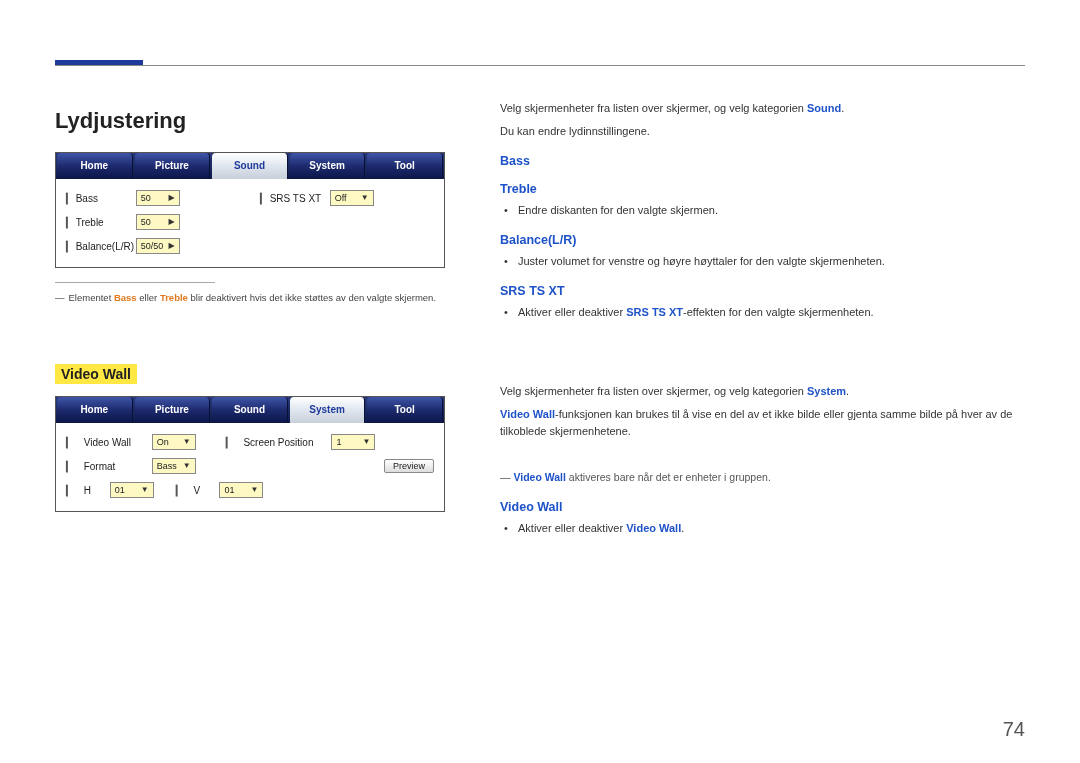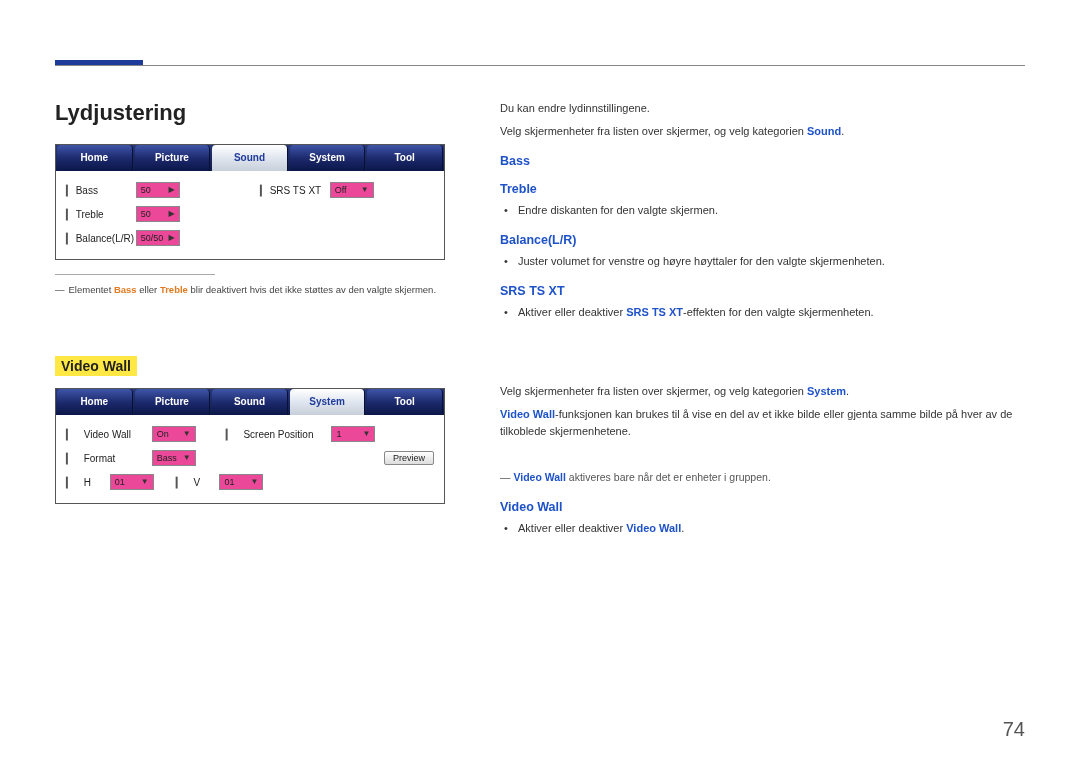--- a/index.html
+++ b/index.html
@@ -41,20 +41,21 @@
     flex-shrink: 0;
   }
   .col-right {
     flex: 1;
   }
   h2.section-title {
     font-size: 22px;
     font-weight: 600;
     color: #222;
     margin-bottom: 18px;
+    margin-top: 8px;
   }
   .subheading-yellow {
     display: inline-block;
     background: #ffe844;
     font-weight: 700;
     font-size: 14px;
     color: #222;
     padding: 2px 6px;
     margin-bottom: 12px;
   }
@@ -97,21 +98,21 @@
     height: 22px;
     font-size: 10px;
     color: #222;
     margin-bottom: 2px;
   }
   .ui-row .pipe { color:#555; margin-right:2px; }
   .ui-row .lbl { flex: 0 0 60px; }
   .ui-row .lbl-sm { flex: 0 0 18px; }
   .ui-val {
     border: 1px solid #888;
-    background: #ec4899;
+    background: #fef9c3;
     height: 16px;
     line-height: 14px;
     font-size: 9px;
     padding: 0 4px;
     min-width: 44px;
     display: inline-flex;
     align-items: center;
     justify-content: space-between;
   }
   .ui-val .arrow { font-size:8px; color:#333; margin-left:5px;}
@@ -303,24 +304,24 @@
                 <span class="arrow">▼</span>
               </span>
           </div>
         </div>
       </div>
 
     </div>
 
     <div class="col-right">
 
-      <p class="body-text">Du kan endre lydinnstillingene.</p>
       <p class="body-text">
         <span>Velg skjermenheter fra listen over skjermer, og velg kategorien </span><span class="blue-bold">Sound</span><span>.</span>
       </p>
+      <p class="body-text">Du kan endre lydinnstillingene.</p>
 
       <h4 class="sub-blue">Bass</h4>
 
       <h4 class="sub-blue">Treble</h4>
       <ul class="bullets">
         <li>Endre diskanten for den valgte skjermen.</li>
       </ul>
 
       <h4 class="sub-blue">Balance(L/R)</h4>
       <ul class="bullets">

